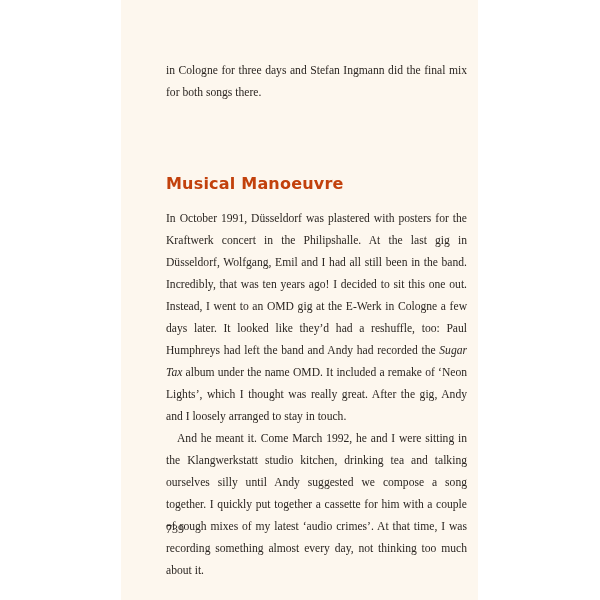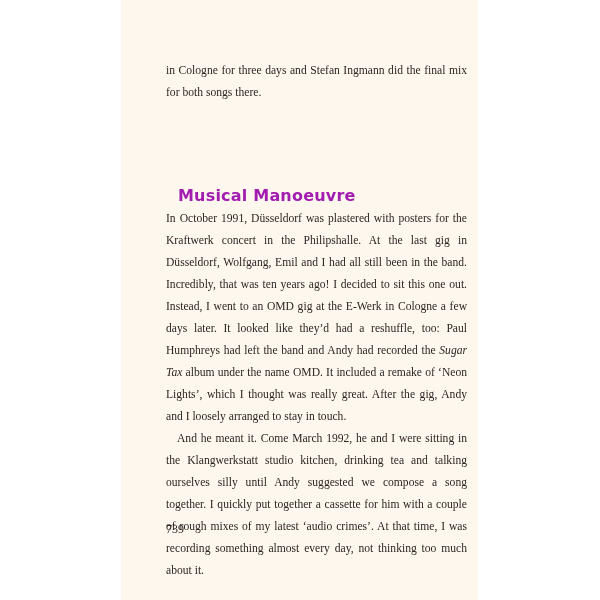--- a/index.html
+++ b/index.html
@@ -36,22 +36,22 @@
       text-indent: 0;
     }
     .heading {
       position: absolute;
       left: 45px;
       top: 174px;
       font-family: "DejaVu Sans", "Liberation Sans", sans-serif;
       font-weight: bold;
       font-size: 16px;
       letter-spacing: 0.2px;
-      color: #a21caf;
-      margin: 12px;
+      color: #c2410c;
+      margin: 0;
     }
     .block1 { top: 60px; }
     .block2 { top: 208px; }
     .page-number {
       position: absolute;
       left: 45px;
       top: 522px;
       font-family: "Liberation Serif", "DejaVu Serif", serif;
       font-size: 12px;
       color: #2b2622;

